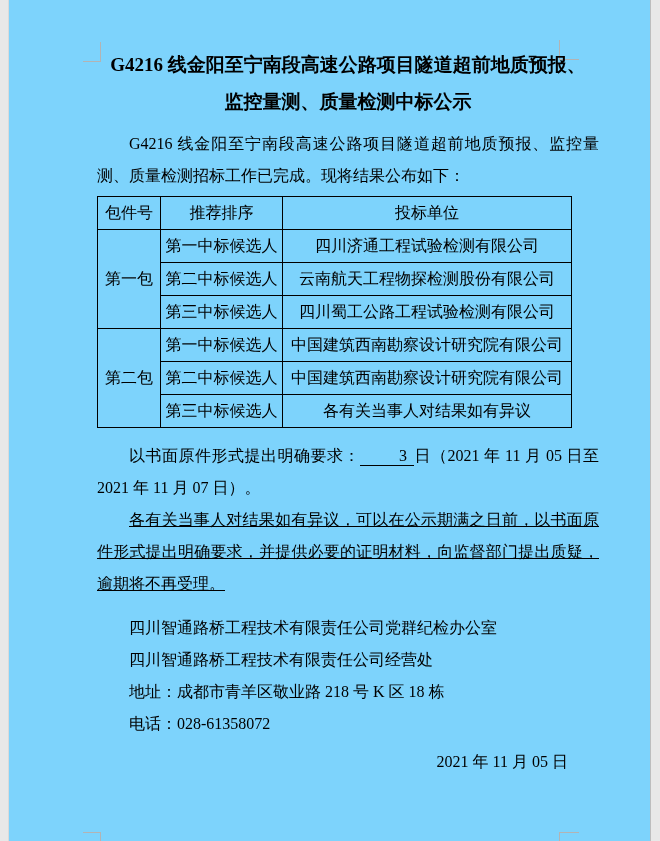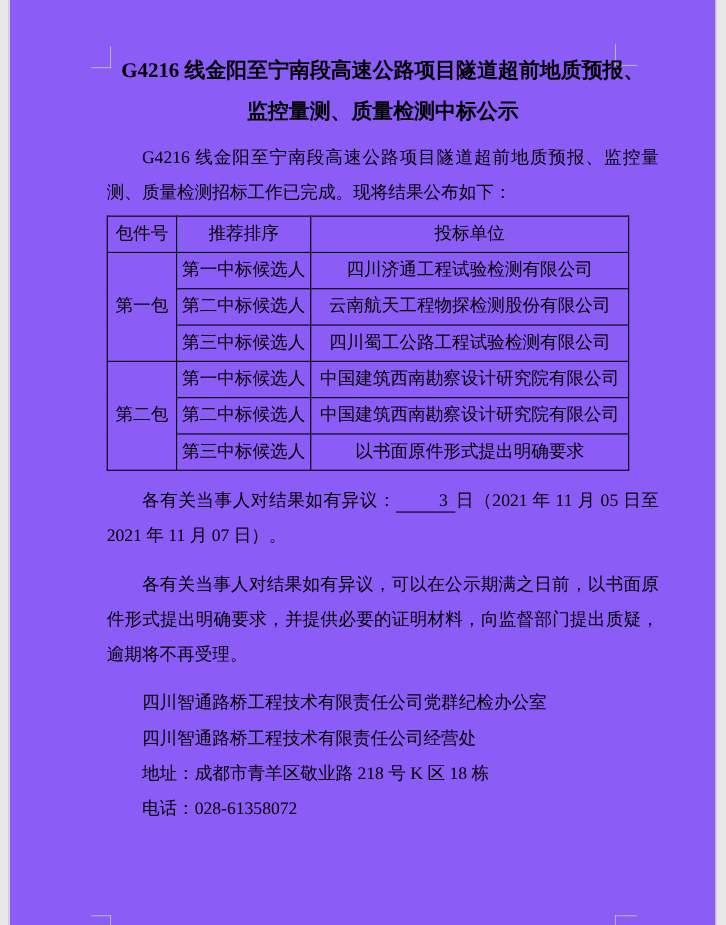--- a/index.html
+++ b/index.html
@@ -15,21 +15,21 @@
     height: 841px;
     overflow: hidden;
     background: #e8e8e8;
   }
   .page {
     position: absolute;
     left: 8px;
     top: 0;
     width: 643px;
     height: 841px;
-    background: #8b5cf6;
+    background: #7dd3fc;
     border-left: 1px solid #dadada;
     border-right: 1px solid #bdbdbd;
   }
   
   .mark { position: absolute; }
   .mark-tl { left: 74px; top: 42px;  width: 18px; height: 20px; border-right: 1px solid #b3b3b3; border-bottom: 1px solid #b3b3b3; }
   .mark-tr { left: 550px; top: 40px; width: 20px; height: 20px; border-left: 1px solid #b3b3b3; border-bottom: 1px solid #b3b3b3; }
   .mark-bl { left: 74px; top: 832px; width: 18px; height: 9px;  border-right: 1px solid #b3b3b3; border-top: 1px solid #b3b3b3; }
   .mark-br { left: 550px; top: 832px; width: 20px; height: 9px; border-left: 1px solid #b3b3b3; border-top: 1px solid #b3b3b3; }
 
@@ -70,21 +70,21 @@
   col.c-rank { width: 122px; }
   col.c-comp { width: 289px; }
 
   .period { margin-top: 12px; }
   .underline-days {
     display: inline-block;
     padding: 0 7px;
     border-bottom: 1px solid #000;
     line-height: 18px;
   }
-  .objection { margin-top: 12px; }
+  .objection { margin-top: 0; text-decoration: underline; }
   .supervision { margin-top: 12px; }
   .supervision .line { text-indent: 2em; }
   .signature { margin-top: 6px; text-align: right; padding-right: 31px; }
 </style>
 </head>
 <body>
 
 <div class="screen">
   <div class="page">
 
@@ -131,34 +131,35 @@
           <td rowspan="3">第二包</td>
           <td>第一中标候选人</td>
           <td>中国建筑西南勘察设计研究院有限公司</td>
         </tr>
         <tr>
           <td>第二中标候选人</td>
           <td>中国建筑西南勘察设计研究院有限公司</td>
         </tr>
         <tr>
           <td>第三中标候选人</td>
-          <td>以书面原件形式提出明确要求</td>
+          <td>各有关当事人对结果如有异议</td>
         </tr>
       </tbody>
         </table>
 
-      <p class="para period"><span>各有关当事人对结果如有异议：</span><span class="underline-days">3</span><span>日（2021 年 11 月 05 日至 2021 年 11 月 07 日）。</span></p>
+      <p class="para period"><span>以书面原件形式提出明确要求：</span><span class="underline-days">3</span><span>日（2021 年 11 月 05 日至 2021 年 11 月 07 日）。</span></p>
 
       <p class="para objection">各有关当事人对结果如有异议，可以在公示期满之日前，以书面原件形式提出明确要求，并提供必要的证明材料，向监督部门提出质疑，逾期将不再受理。</p>
 
       <div class="supervision">
         <div class="line">四川智通路桥工程技术有限责任公司党群纪检办公室</div>
         <div class="line">四川智通路桥工程技术有限责任公司经营处</div>
         <div class="line">地址：成都市青羊区敬业路 218 号 K 区 18 栋</div>
         <div class="line">电话：028-61358072</div>
       </div>
 
       <div class="signature">
+        <div>2021 年 11 月 05 日</div>
       </div>
 
     </div>
   </div>
 </div>
 
 </body></html>

